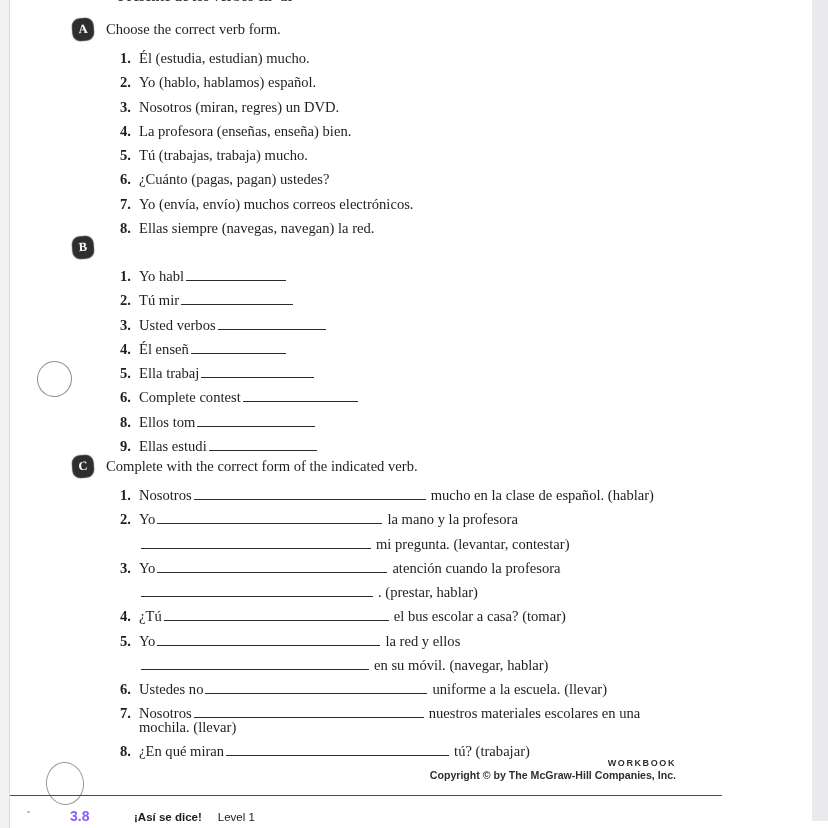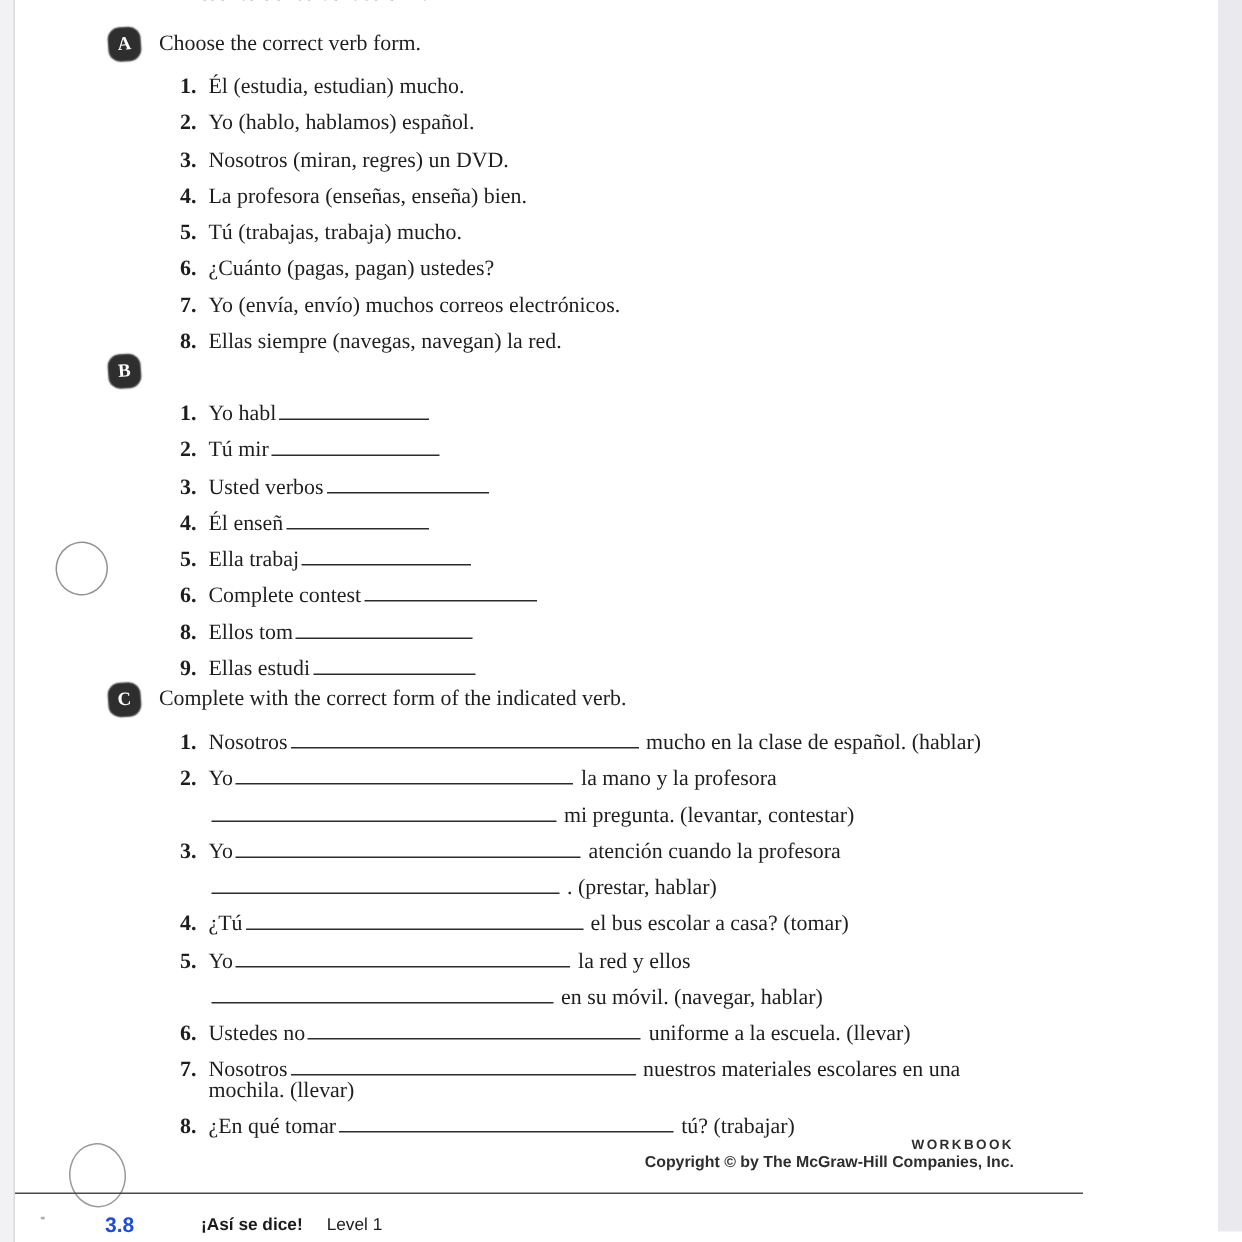--- a/index.html
+++ b/index.html
@@ -29,21 +29,21 @@
   .wrapline{padding-left:129px;height:17px;line-height:17px;margin-top:-7px;}
   .last-c{margin-top:3px;}
   
   .ring{position:absolute;border:1.5px solid #909095;border-radius:50%;background:transparent;}
   .ring1{left:37px;top:361px;width:33px;height:34px;transform:rotate(8deg);}
   .ring2{left:46px;top:762px;width:36px;height:41px;border-color:#9a9a9e;transform:rotate(-6deg);}
   .speck{position:absolute;left:27px;top:811px;width:3px;height:2px;background:#b0b0b0;border-radius:50%;}
   
   .footer-rule{position:absolute;left:10px;top:795px;width:712px;height:1px;background:#4a4a4a;}
   .footer{font-family:"Liberation Sans",sans-serif;}
-  .f-num{position:absolute;left:70px;top:808px;font-size:14px;font-weight:700;color:#1d4ed8;}
+  .f-num{position:absolute;left:70px;top:808px;font-size:14px;font-weight:700;color:#8b5cf6;}
   .f-book{position:absolute;left:134px;top:811px;font-size:11.5px;color:#1a1a1a;}
   .f-title{font-weight:700;}
   .f-level{margin-left:16px;font-weight:400;}
   .f-right{position:absolute;right:152px;top:758px;text-align:right;color:#2e2e2e;}
   .f-workbook{font-size:9px;font-weight:700;letter-spacing:1.6px;}
   .f-copy{font-size:10.6px;font-weight:700;margin-top:1px;}
 </style>
 </head>
 <body>
 
@@ -100,21 +100,21 @@
         <div class="item"><span class="num">2.</span><span>Yo</span><span class="blank" style="width:225px"></span><span class="post">la mano y la profesora</span></div>
         <div class="item cont"><span class="blank" style="width:230px"></span><span class="post">mi pregunta. (levantar, contestar)</span></div>
         <div class="item"><span class="num">3.</span><span>Yo</span><span class="blank" style="width:230px"></span><span class="post">atención cuando la profesora</span></div>
         <div class="item cont"><span class="blank" style="width:232px"></span><span class="post">. (prestar, hablar)</span></div>
         <div class="item"><span class="num">4.</span><span>¿Tú</span><span class="blank" style="width:225px"></span><span class="post">el bus escolar a casa? (tomar)</span></div>
         <div class="item"><span class="num">5.</span><span>Yo</span><span class="blank" style="width:223px"></span><span class="post">la red y ellos</span></div>
         <div class="item cont"><span class="blank" style="width:228px"></span><span class="post">en su móvil. (navegar, hablar)</span></div>
         <div class="item"><span class="num">6.</span><span>Ustedes no</span><span class="blank" style="width:222px"></span><span class="post">uniforme a la escuela. (llevar)</span></div>
         <div class="item"><span class="num">7.</span><span>Nosotros</span><span class="blank" style="width:230px"></span><span class="post">nuestros materiales escolares en una</span></div>
         <div class="item wrapline"><span>mochila. (llevar)</span></div>
-        <div class="item last-c"><span class="num">8.</span><span>¿En qué tomar</span><span class="blank" style="width:223px"></span><span class="post">tú? (trabajar)</span></div>
+        <div class="item last-c"><span class="num">8.</span><span>¿En qué miran</span><span class="blank" style="width:223px"></span><span class="post">tú? (trabajar)</span></div>
       </div>
     </div>
   </div>
 
   <div class="ring ring1"></div>
   <div class="ring ring2"></div>
   <div class="speck"></div>
 
   <div class="footer-rule"></div>
   <div class="footer">

